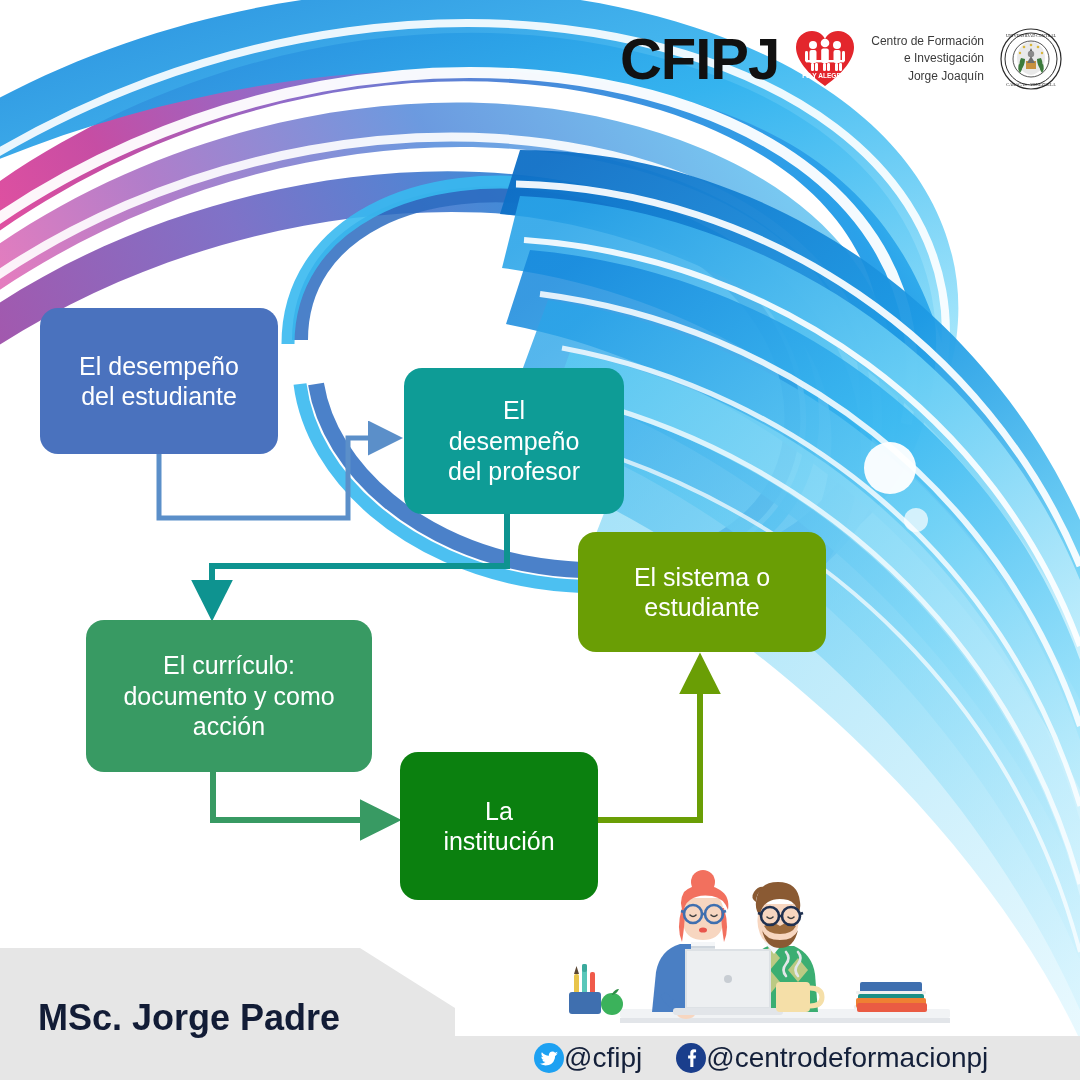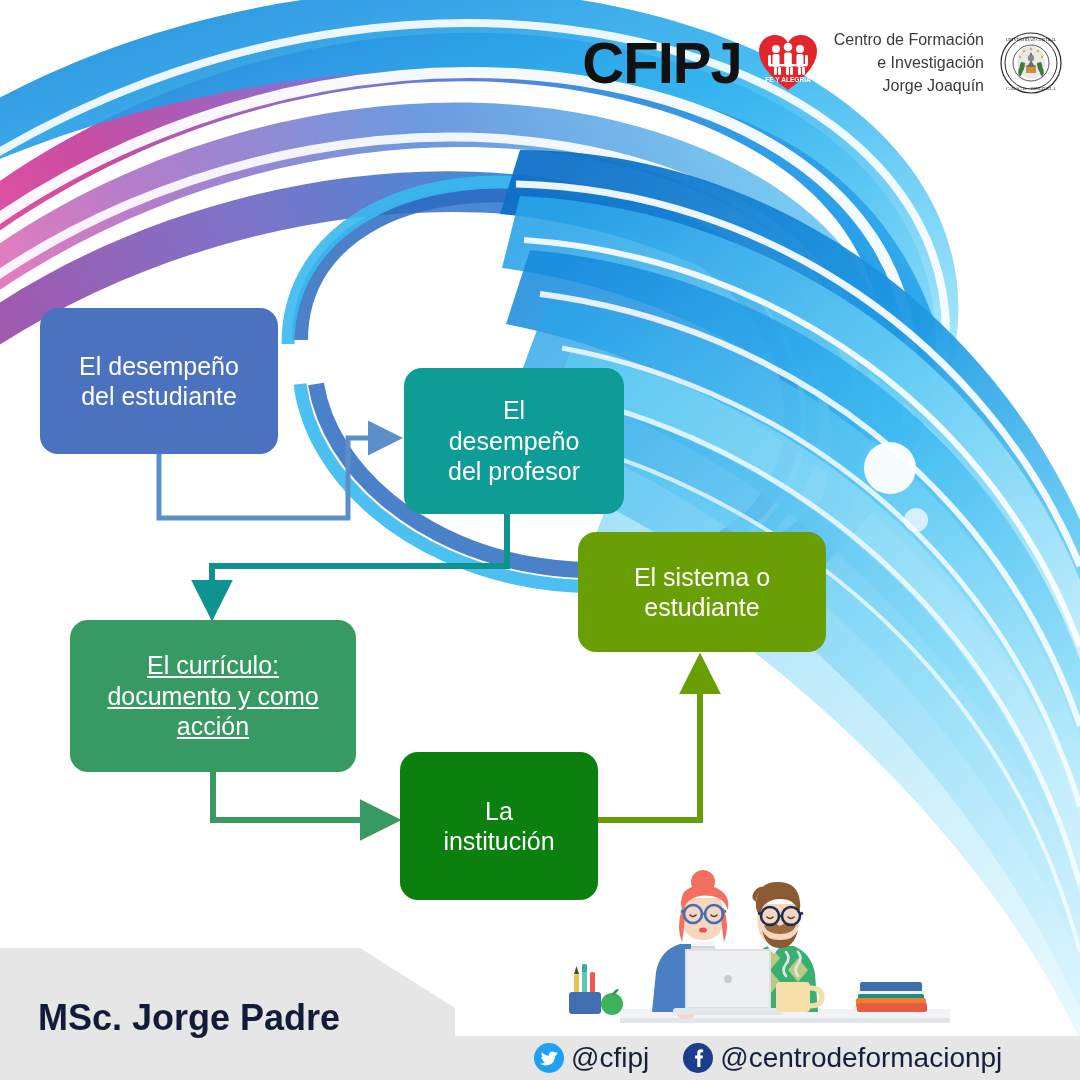--- a/index.html
+++ b/index.html
@@ -12,38 +12,38 @@
   }
   #stage{position:absolute;inset:0;width:1080px;height:1080px;overflow:hidden;background:#fff;}
 
   
   .bg-art{position:absolute;left:0;top:0;width:1080px;height:1080px;z-index:0;pointer-events:none;}
 
   
   .header{position:absolute;top:28px;right:18px;z-index:6;display:flex;align-items:center;gap:16px;text-align:right;}
   .cfipj-word{font-size:58px;font-weight:bold;color:#111;letter-spacing:-1px;line-height:1;font-family:"Liberation Sans",sans-serif;}
   .heart-wrap{position:relative;width:60px;height:58px;}
-  .cfipj-sub{font-size:16px;color:#3b3b3b;line-height:1.45;font-family:"Liberation Sans",sans-serif;}
+  .cfipj-sub{font-size:12px;color:#3b3b3b;line-height:1.45;font-family:"Liberation Sans",sans-serif;}
   .ucv-seal{width:62px;height:62px;}
 
   
   .node{
     position:absolute;z-index:4;
     border-radius:18px;
     color:#ffffff;
     display:flex;align-items:center;justify-content:center;
     text-align:center;
     font-size:25px;line-height:1.22;
     padding:16px 12px;
     box-sizing:border-box;
     font-family:"Liberation Sans",sans-serif;
   }
   #node-estudiante{left:40px;top:308px;width:238px;height:146px;background:#4A72BE;}
   #node-profesor  {left:404px;top:368px;width:220px;height:146px;background:#0E9C96;}
-  #node-curriculo {left:70px; top:620px;width:286px;height:152px;background:#389A63;text-decoration:underline;}
+  #node-curriculo {left:86px; top:620px;width:286px;height:152px;background:#389A63;}
   #node-sistema   {left:578px;top:532px;width:248px;height:120px;background:#6A9E05;}
   #node-institucion{left:400px;top:752px;width:198px;height:148px;background:#0B800F;}
 
   .connectors{position:absolute;left:0;top:0;width:1080px;height:1080px;z-index:3;pointer-events:none;}
 
   
   .footer-panel{
     position:absolute;left:0;top:948px;width:455px;height:92px;
     background:#E6E6E6;z-index:5;
   }
@@ -54,21 +54,21 @@
   .presenter{
     position:absolute;left:38px;top:997px;z-index:7;
     font-size:36px;font-weight:bold;color:#121C36;
     font-family:"Liberation Sans",sans-serif;white-space:nowrap;
   }
   .social{
     position:absolute;left:534px;top:1042px;z-index:7;
     display:flex;align-items:center;gap:10px;
     font-size:28px;color:#14203A;font-family:"Liberation Sans",sans-serif;
   }
-  .social .grp{display:flex;align-items:center;gap:7px;}
+  .social .grp{display:flex;align-items:center;}
   .social .gap{width:14px;}
   .illo{position:absolute;left:560px;top:846px;width:420px;height:195px;z-index:6;}
 </style>
 </head>
 <body>
 
 <div id="stage">
 
   <svg class="bg-art" viewBox="0 0 1080 1080">
     <defs>

